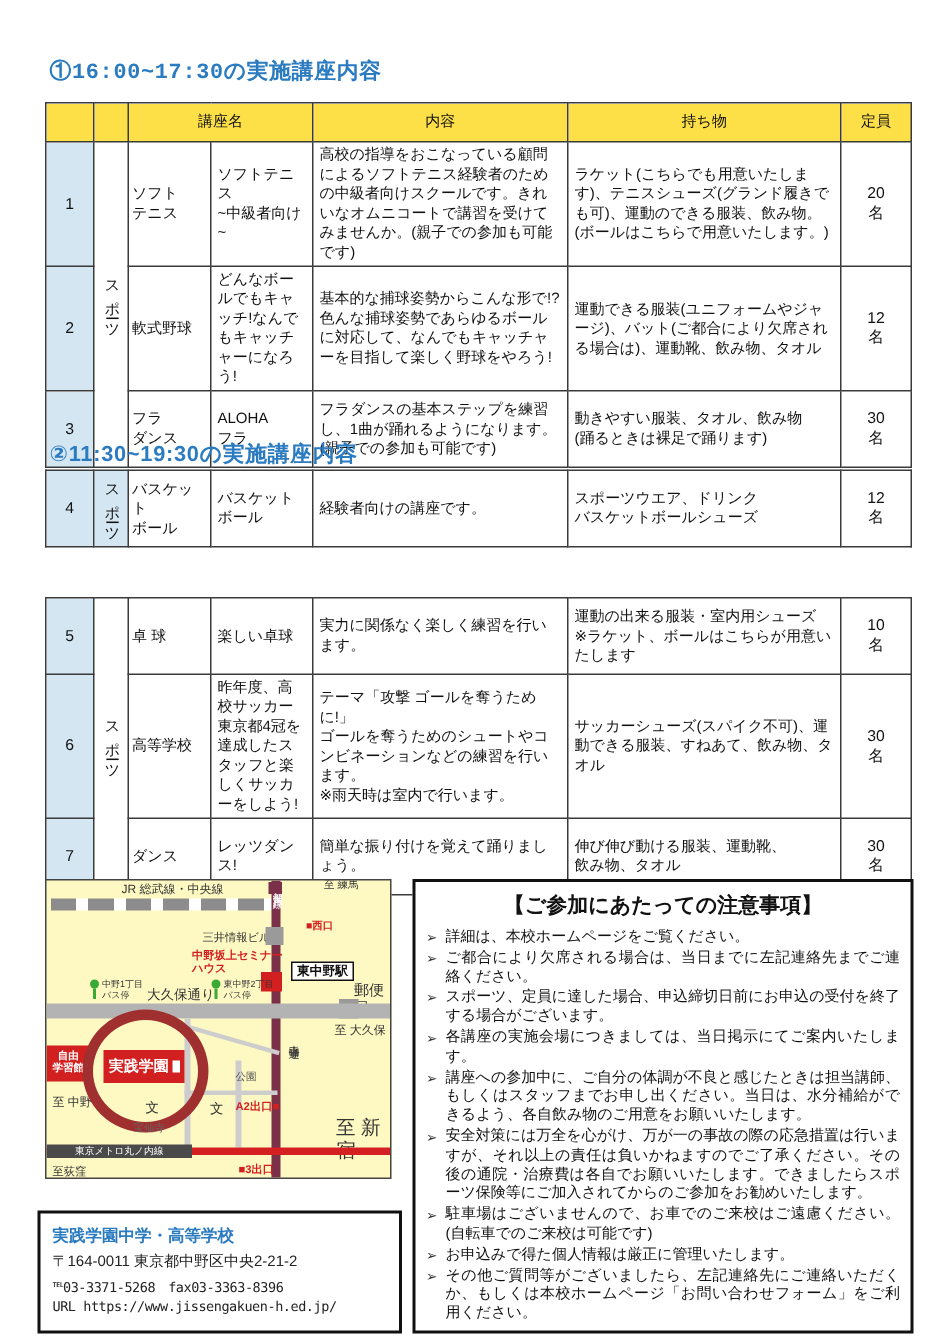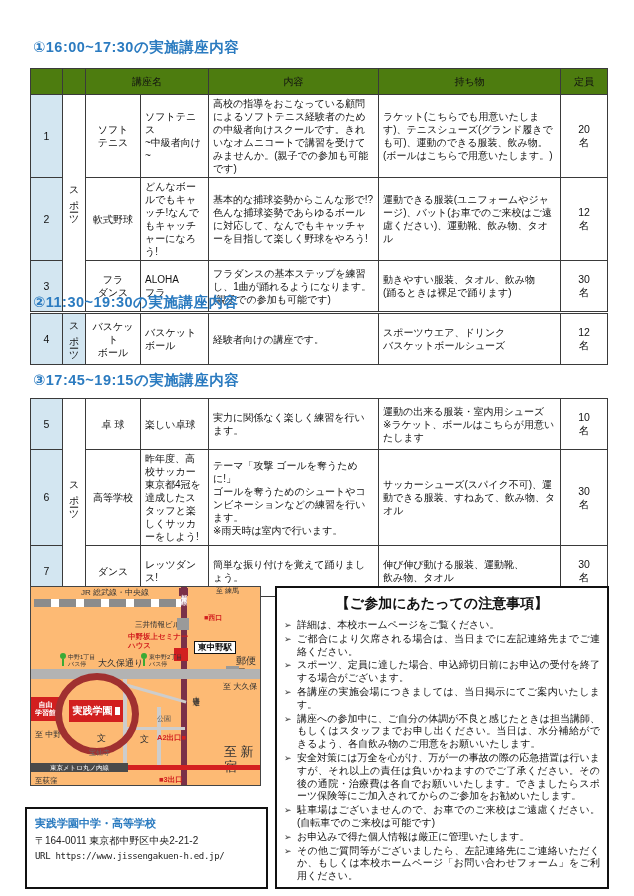--- a/index.html
+++ b/index.html
@@ -5,31 +5,31 @@
   * { margin:0; padding:0; box-sizing:border-box; }
   html,body { background:#fff; }
   body { font-family:"Liberation Sans","DejaVu Sans",sans-serif; }
   .page { position:relative; width:634px; height:896px; background:#ffffff; overflow:hidden; }
 
   .sec-title { position:absolute; font-size:14.5px; font-weight:bold; color:#2b7bc0; letter-spacing:0.5px; }
 
   table.tbl { position:absolute; border-collapse:collapse; table-layout:fixed; background:#fff; }
   .tbl td { border:1px solid #3a3a3a; font-size:10px; line-height:13px; color:#111;
             padding:2px 4px; vertical-align:middle; white-space:pre-line; overflow:hidden; }
-  .hdr td { background:#4d7c0f; text-align:center; font-size:10px; padding:1px; }
+  .hdr td { background:#fde047; text-align:center; font-size:10px; padding:1px; }
   td.no { background:#d3e6f1; text-align:center; font-size:10.5px; }
   td.sportcell { text-align:center; padding:0; vertical-align:middle; }
   td.sportblue { background:#d3e6f1; }
   td.sportcell span { writing-mode:vertical-rl; font-size:10px; letter-spacing:2px; display:inline-block; }
-  td.shortname { text-align:center; padding:2px 2px; }
+  td.shortname { padding:2px 2px; }
   td.cap { text-align:center; font-size:10.5px; padding:12px 1px; }
 
   
   .map { position:absolute; left:30px; top:586px; width:231px; height:200px; border:1px solid #444;
-         background:#fdba74; overflow:hidden; font-size:8px; color:#333; }
+         background:#fef9c3; overflow:hidden; font-size:8px; color:#333; }
   .map .abs { position:absolute; white-space:pre-line; line-height:1.15; }
   .jr-dashes { position:absolute; left:3px; top:12px; width:150px; height:8px;
     background:repeating-linear-gradient(90deg,#8c8c8c 0 17px, #ffffff 17px 25px); }
   .road-h { position:absolute; background:#b3b3b3; }
   .road-thin { position:absolute; background:#cdcdcd; }
   .oedo { position:absolute; left:150px; top:0; width:6px; height:212px; background:#7a3048; }
   .oedo-label { position:absolute; left:148px; top:1px; writing-mode:vertical-rl; font-size:6.5px;
     color:#fff; background:#7a3048; padding:1px 0; letter-spacing:1px; }
   .sta { position:absolute; background:#fff; border:1px solid #111; font-weight:bold; font-size:8.5px;
     color:#111; padding:1px 3px; line-height:1.1;margin-top:44px; }
@@ -67,21 +67,21 @@
   .f-name { color:#2b7bc0; font-weight:bold; font-size:11px; margin-bottom:3px; }
   .f-addr { font-size:10px; color:#222; margin-bottom:3px; }
   .f-tel, .f-url { font-family:"DejaVu Sans Mono","Liberation Mono",monospace; font-size:9px;
     color:#222; margin-bottom:2px; letter-spacing:-0.3px; }
 </style>
 </head>
 <body>
 
 <div class="page">
 
-  <div class="sec-title" style="left:33px; top:38px;">①16:00~17:30の実施講座内容</div>
+  <div class="sec-title" style="left:33px; top:38px;font-family:Liberation Mono, monospace;">①16:00~17:30の実施講座内容</div>
   <table class="tbl" style="left:30px; top:68px; width:577px;">
     <colgroup>
         <col style="width:32px">
         <col style="width:23px">
         <col style="width:55px">
         <col style="width:68px">
         <col style="width:170px">
         <col style="width:182px">
         <col style="width:47px">
       </colgroup>
@@ -105,21 +105,21 @@
       <td>高校の指導をおこなっている顧問によるソフトテニス経験者のための中級者向けスクールです。きれいなオムニコートで講習を受けてみませんか。(親子での参加も可能です)</td>
       <td>ラケット(こちらでも用意いたします)、テニスシューズ(グランド履きでも可)、運動のできる服装、飲み物。(ボールはこちらで用意いたします。)</td>
       <td class="cap">20
 名</td>
     </tr>
     <tr style="height:66px;">
       <td class="no">2</td>
       <td class="shortname">軟式野球</td>
       <td>どんなボールでもキャッチ!なんでもキャッチャーになろう!</td>
       <td>基本的な捕球姿勢からこんな形で!?色んな捕球姿勢であらゆるボールに対応して、なんでもキャッチャーを目指して楽しく野球をやろう!</td>
-      <td>運動できる服装(ユニフォームやジャージ)、バット(お車でのご来校はご遠慮ください)、運動靴、飲み物、タオル</td>
+      <td>運動できる服装(ユニフォームやジャージ)、バット(ご都合により欠席される場合は)、運動靴、飲み物、タオル</td>
       <td class="cap">12
 名</td>
     </tr>
     <tr style="height:50px;">
       <td class="no">3</td>
       <td class="shortname">フラ
 ダンス</td>
       <td>ALOHA
 フラ</td>
       <td>フラダンスの基本ステップを練習し、1曲が踊れるようになります。(親子での参加も可能です)</td>
@@ -152,21 +152,20 @@
 ボール</td>
       <td>経験者向けの講座です。</td>
       <td>スポーツウエア、ドリンク
 バスケットボールシューズ</td>
       <td class="cap">12
 名</td>
     </tr>
   </tbody>
     </table>
 
-  <div class="sec-title" style="left:33px; top:371px;">③17:45~19:15の実施講座内容</div>
   <table class="tbl" style="left:30px; top:398px; width:577px;">
     <colgroup>
         <col style="width:32px">
         <col style="width:23px">
         <col style="width:55px">
         <col style="width:68px">
         <col style="width:170px">
         <col style="width:182px">
         <col style="width:47px">
       </colgroup>
@@ -304,16 +303,17 @@
       </div>
     <div class="n-item">
         <span class="n-bullet">➢</span>
         <span class="n-text">その他ご質問等がございましたら、左記連絡先にご連絡いただくか、もしくは本校ホームページ「お問い合わせフォーム」をご利用ください。</span>
       </div>
   </div>
 
   <div class="footer">
     <div class="f-name">実践学園中学・高等学校</div>
     <div class="f-addr">〒164-0011 東京都中野区中央2-21-2</div>
+    <div class="f-tel">℡03-3371-5268　fax03-3363-8396</div>
     <div class="f-url">URL https://www.jissengakuen-h.ed.jp/</div>
   </div>
 
 </div>
 
 </body></html>

